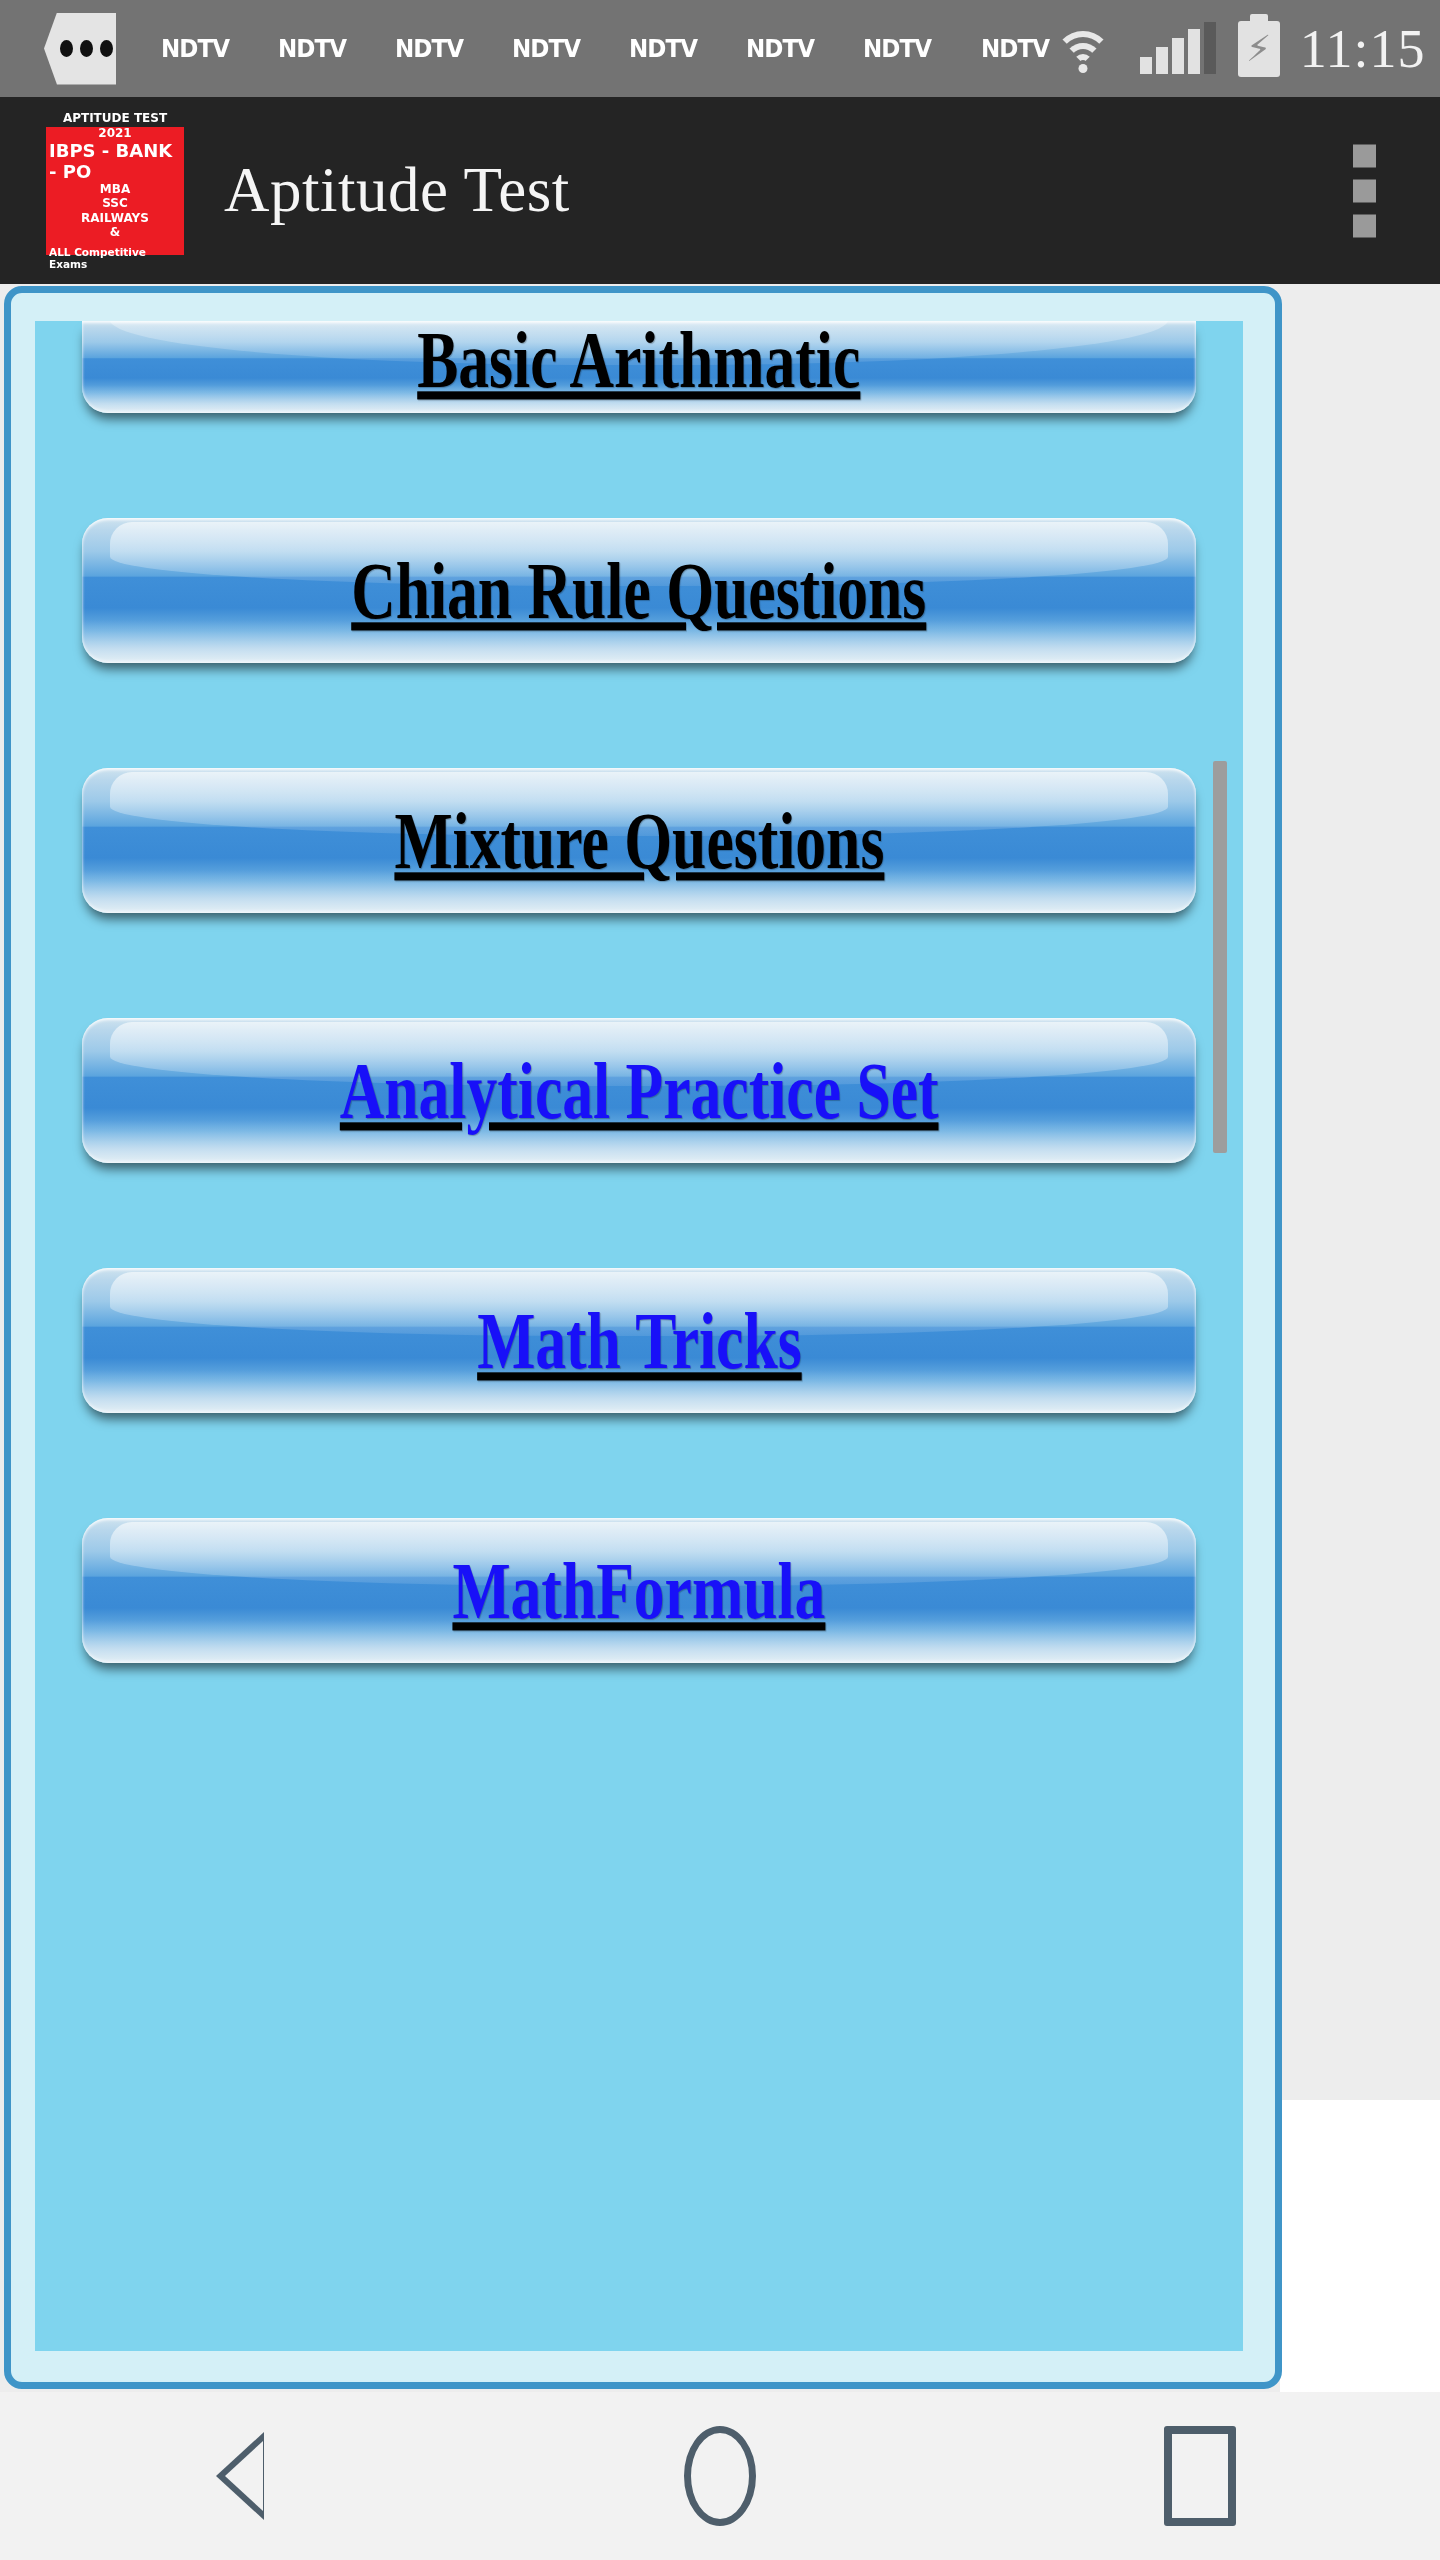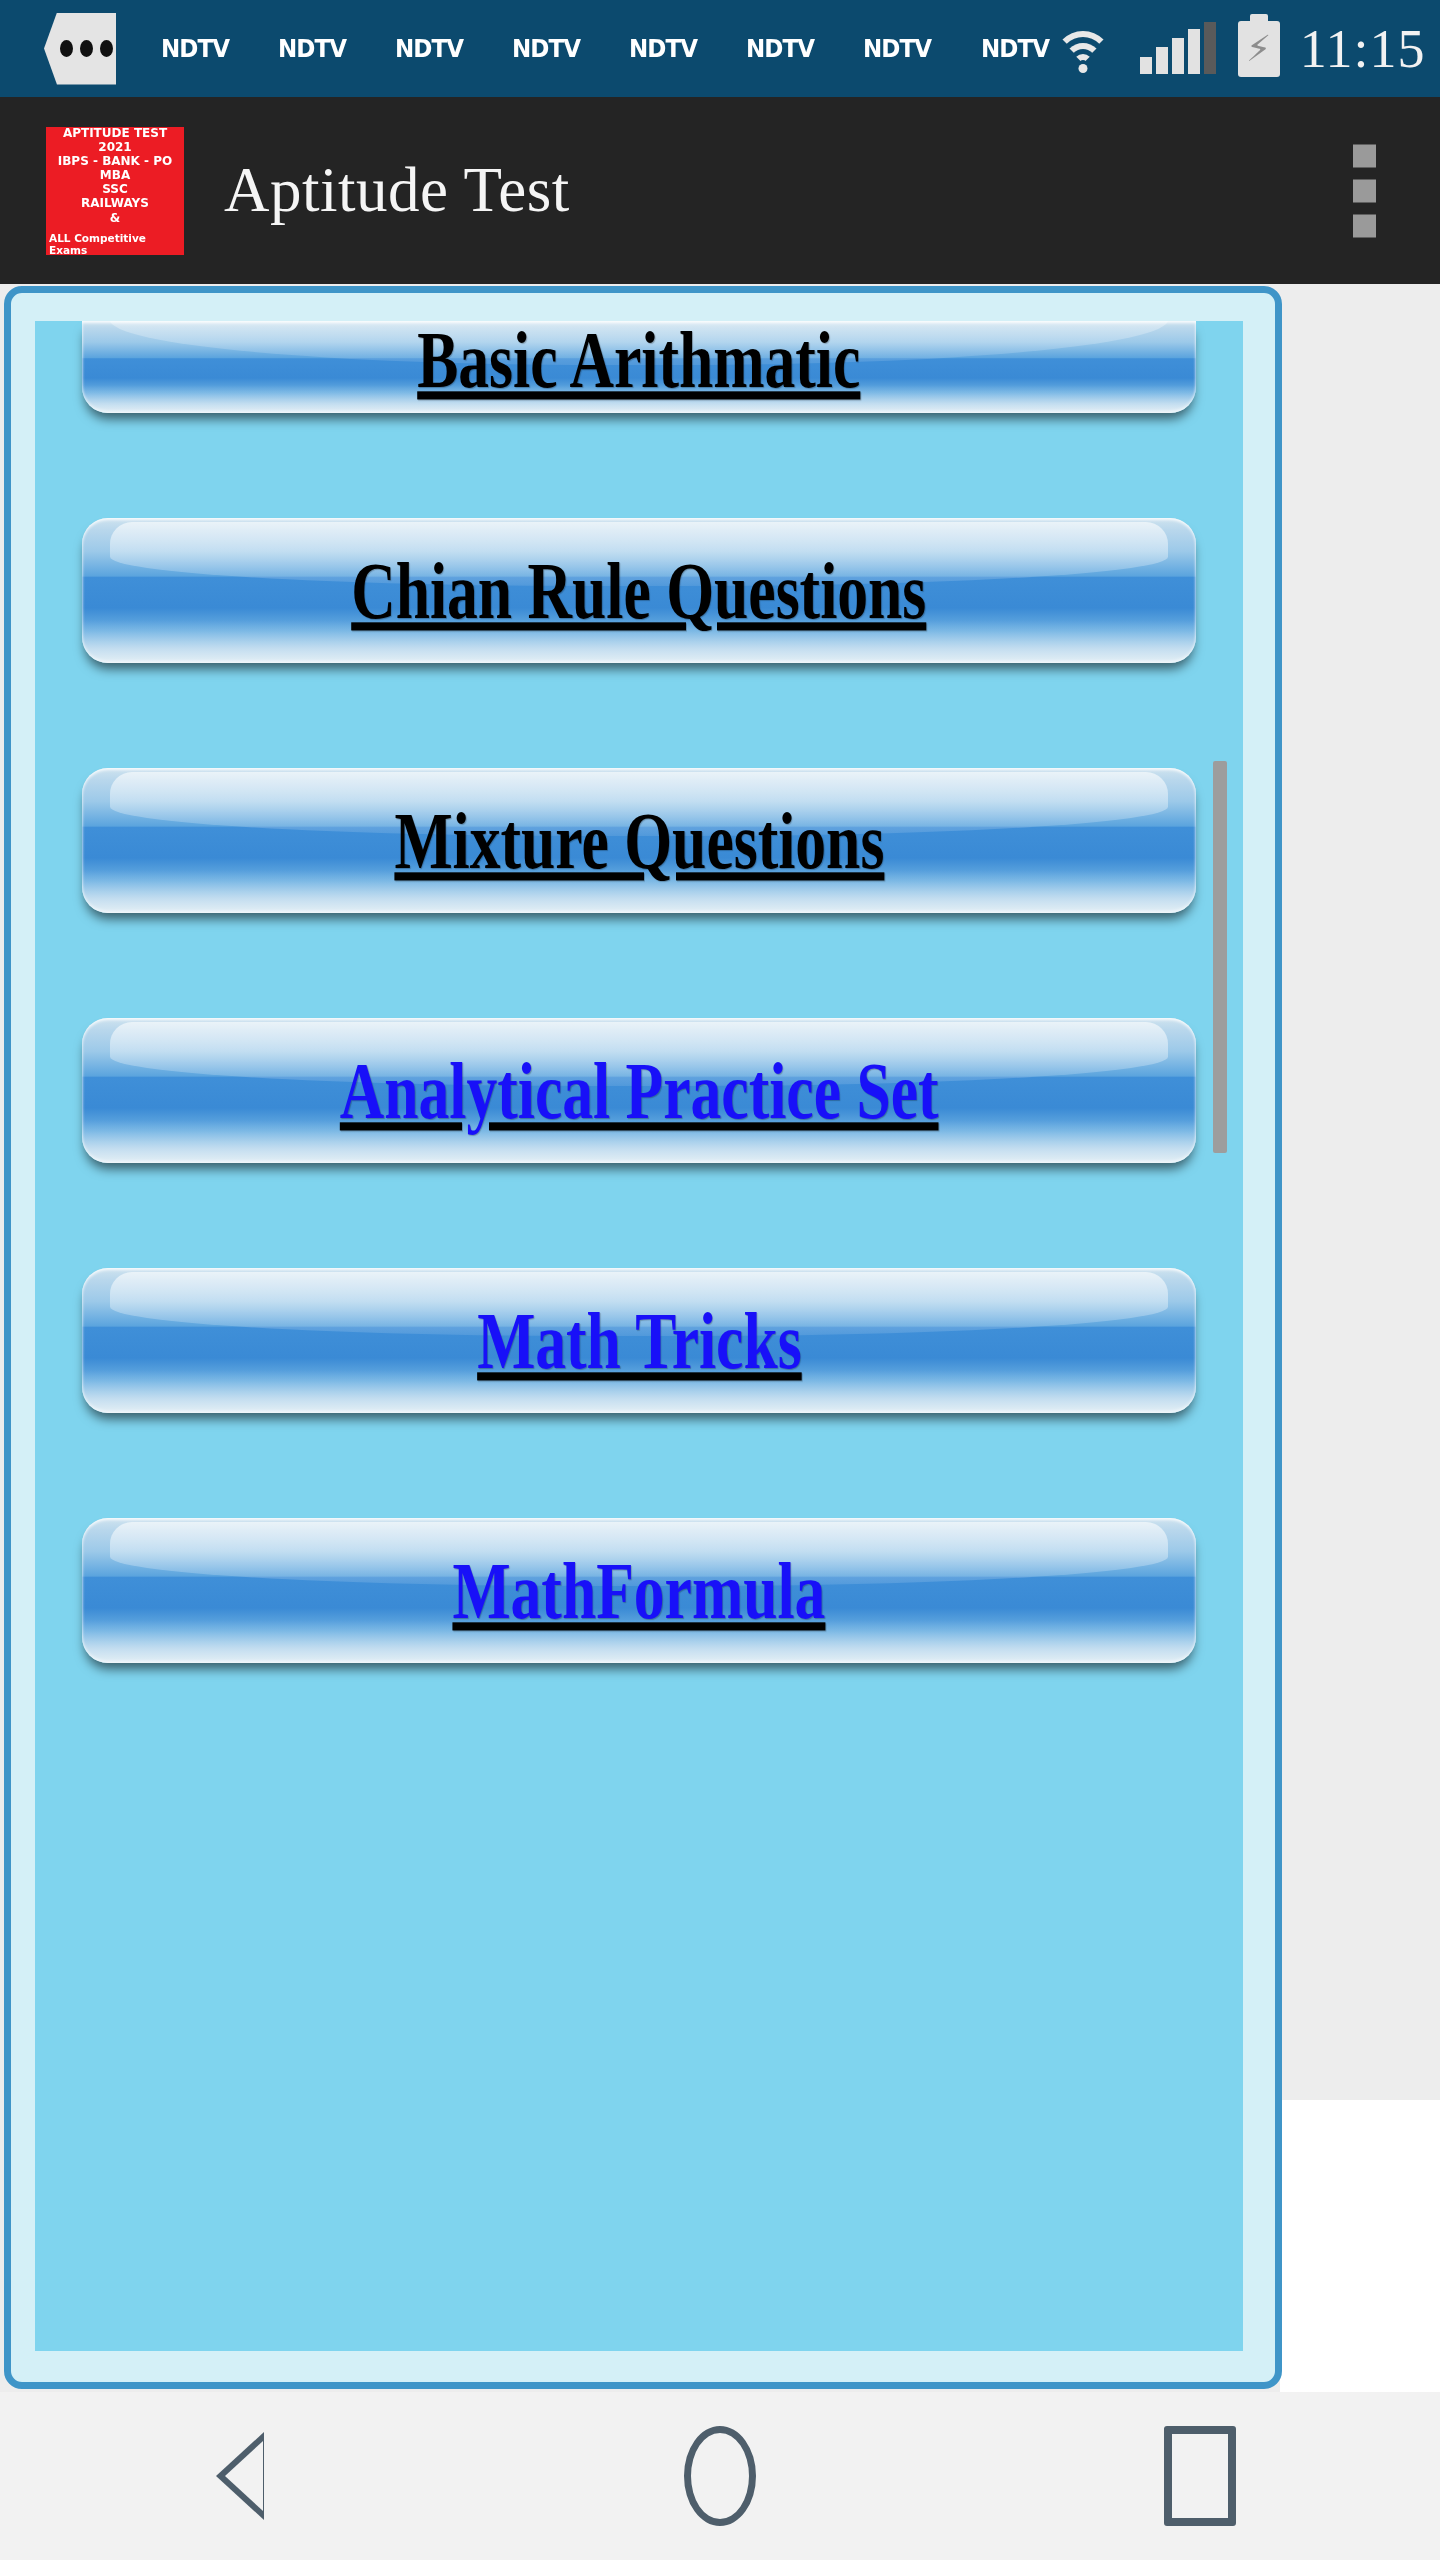--- a/index.html
+++ b/index.html
@@ -8,21 +8,21 @@
     width:1440px; height:2560px;
     background:#ffffff;
     font-family:"Liberation Sans", sans-serif;
     overflow:hidden;
   }
   #screen { position:relative; width:1440px; height:2560px; background:#ffffff; }
 
   
   .statusbar {
     position:absolute; left:0; top:0; width:1440px; height:97px;
-    background:#0c4a6e;
+    background:#737373;
     display:flex; align-items:flex-start;
   }
   .status-left { display:flex; align-items:center; flex:1; height:100%; padding-left:44px; }
   .notif-badge {
     width:72px; height:72px; position:relative; flex:0 0 auto;
     display:flex; align-items:center; justify-content:center;
   }
   .notif-badge .hex {
     position:absolute; left:0; top:0; width:72px; height:72px;
     background:#e4e4e4;
@@ -87,21 +87,21 @@
   }
   .app-logo {
     width:138px; height:128px; margin-left:46px; background:#ec1c24;
     display:flex; flex-direction:column; align-items:center; justify-content:center;
     color:#ffffff; padding:6px 3px 5px;
     font-family:"DejaVu Sans", sans-serif; font-weight:bold; line-height:1.18;
     flex:0 0 auto;
   }
   .app-logo .l1 { font-size:12px; }
   .app-logo .l2 { font-size:12px; }
-  .app-logo .l3 { font-size:12px; }
+  .app-logo .l3 { font-size:18px; }
   .app-logo .l4 { font-size:12px; }
   .app-logo .l5 { font-size:12px; }
   .app-logo .l6 { font-size:12px; }
   .app-logo .l7 { font-size:12px; }
   .app-logo .l8 { font-size:10.5px; margin-top:7px; }
   .app-title {
     color:#f5f5f5; font-size:63px; font-family:"Liberation Serif", serif;
     margin-left:40px; letter-spacing:0.5px;
   }
   .overflow-btn {

